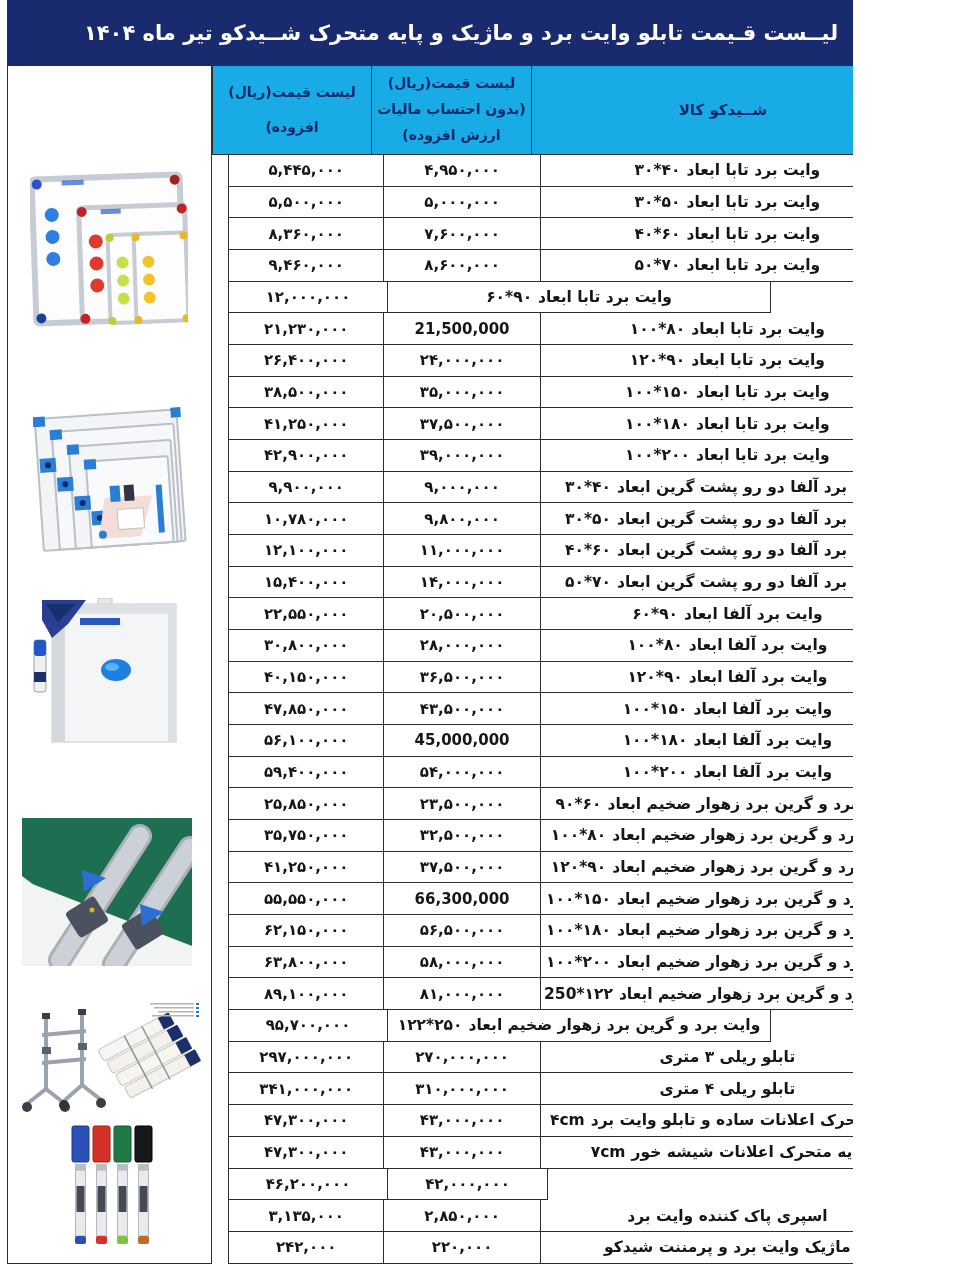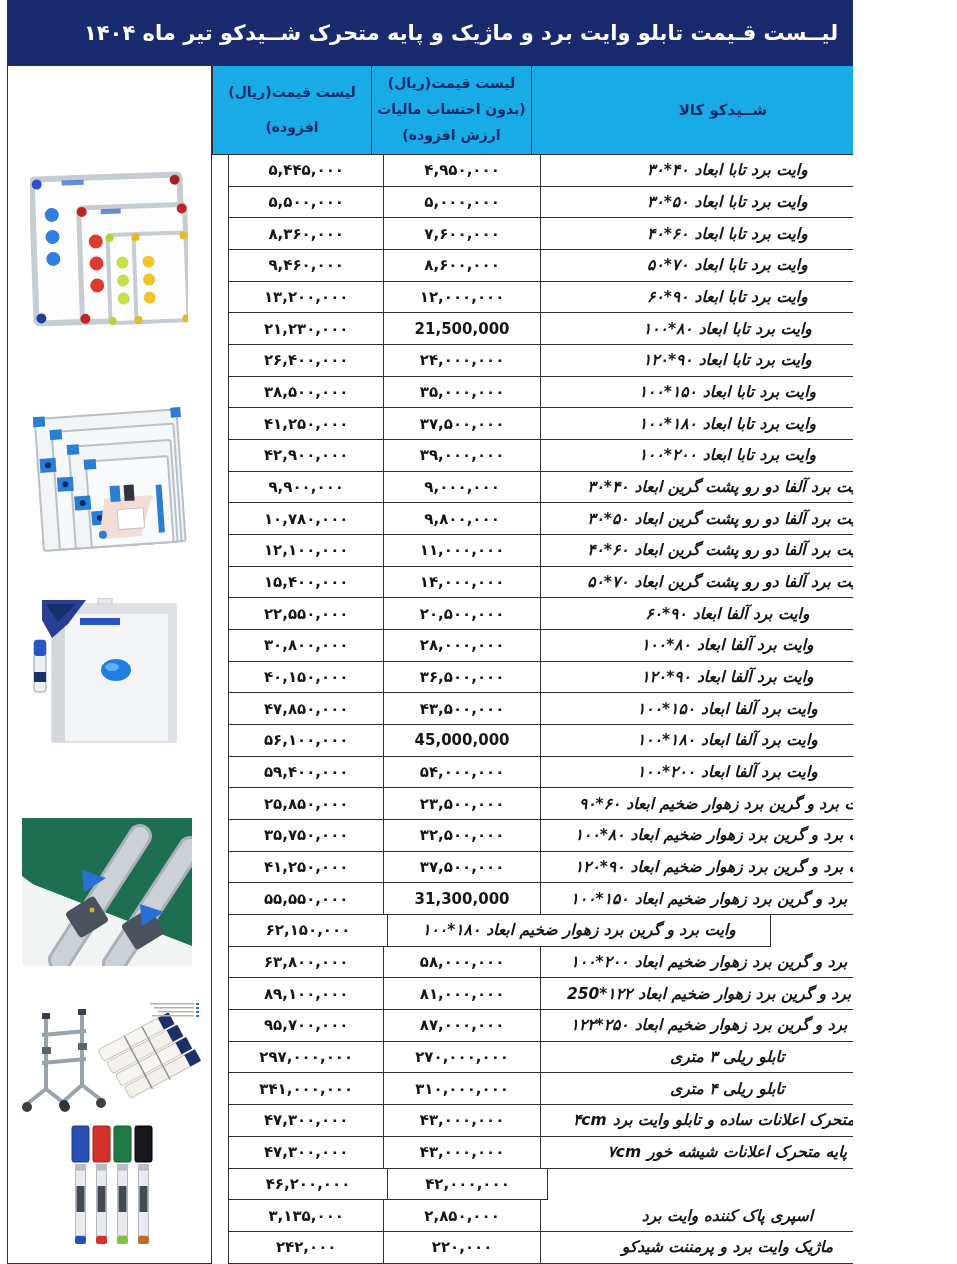--- a/index.html
+++ b/index.html
@@ -23,21 +23,21 @@
   .cell:first-child{border-left:1px solid #2e2e2e;}
   .header-row .cell{background:#18abe5;color:#0e2a6a;font-weight:bold;font-size:14px;
                     flex-direction:column;justify-content:space-evenly;border-top:1px solid #2e2e2e;}
   .col-with{width:160px;}
   .col-without{width:160px;}
   .col-desc{width:383px;}
   .hline{direction:rtl;text-align:right;line-height:1.1;}
   .hdesc{font-size:15px;}
   .price{font-weight:bold;font-size:15px;color:#161616;}
   .desc-inner{direction:rtl;text-align:center;font-weight:bold;font-size:15.5px;color:#161616;
-              white-space:nowrap;font-style:italic;}
+              white-space:nowrap;}
   .dims{font-weight:bold;}
   .dims:not(:empty){margin-right:6px;}
   .dims:empty{display:none;}
   bdo{unicode-bidi:bidi-override;}
   .page-edge{position:absolute;left:948px;top:58px;width:1px;height:1206px;background:#e0e0e0;}
 </style>
 </head>
 <body>
 
 <div class="page">
@@ -282,23 +282,20 @@
       </div>
       <div class="cell col-without price">
         <bdo dir="ltr">۸,۶۰۰,۰۰۰</bdo>
       </div>
       <div class="cell col-desc">
         <div class="desc-inner" dir="rtl"><span>وایت برد تابا ابعاد</span><bdo class="dims" dir="ltr">۵۰*۷۰</bdo></div>
       </div>
     </div>
 
     <div class="row">
-      <div class="cell col-with price">
-        <bdo dir="ltr">۱۳,۲۰۰,۰۰۰</bdo>
-      </div>
       <div class="cell col-without price">
         <bdo dir="ltr">۱۲,۰۰۰,۰۰۰</bdo>
       </div>
       <div class="cell col-desc">
         <div class="desc-inner" dir="rtl"><span>وایت برد تابا ابعاد</span><bdo class="dims" dir="ltr">۶۰*۹۰</bdo></div>
       </div>
     </div>
 
     <div class="row">
       <div class="cell col-with price">
@@ -514,31 +511,34 @@
       <div class="cell col-desc">
         <div class="desc-inner" dir="rtl"><span>وایت برد و گرین برد زهوار ضخیم  ابعاد</span><bdo class="dims" dir="ltr">۱۲۰*۹۰</bdo></div>
       </div>
     </div>
 
     <div class="row">
       <div class="cell col-with price">
         <bdo dir="ltr">۵۵,۵۵۰,۰۰۰</bdo>
       </div>
       <div class="cell col-without price">
-        <bdo dir="ltr">31,300,000</bdo>
+        <bdo dir="ltr">66,300,000</bdo>
       </div>
       <div class="cell col-desc">
         <div class="desc-inner" dir="rtl"><span>وایت برد و گرین برد زهوار ضخیم  ابعاد</span><bdo class="dims" dir="ltr">۱۰۰*۱۵۰</bdo></div>
       </div>
     </div>
 
     <div class="row">
       <div class="cell col-with price">
         <bdo dir="ltr">۶۲,۱۵۰,۰۰۰</bdo>
       </div>
+      <div class="cell col-without price">
+        <bdo dir="ltr">۵۶,۵۰۰,۰۰۰</bdo>
+      </div>
       <div class="cell col-desc">
         <div class="desc-inner" dir="rtl"><span>وایت برد و گرین برد زهوار ضخیم  ابعاد</span><bdo class="dims" dir="ltr">۱۰۰*۱۸۰</bdo></div>
       </div>
     </div>
 
     <div class="row">
       <div class="cell col-with price">
         <bdo dir="ltr">۶۳,۸۰۰,۰۰۰</bdo>
       </div>
       <div class="cell col-without price">
@@ -557,23 +557,20 @@
         <bdo dir="ltr">۸۱,۰۰۰,۰۰۰</bdo>
       </div>
       <div class="cell col-desc">
         <div class="desc-inner" dir="rtl"><span>وایت برد و گرین برد زهوار ضخیم  ابعاد</span><bdo class="dims" dir="ltr">250*۱۲۲</bdo></div>
       </div>
     </div>
 
     <div class="row">
       <div class="cell col-with price">
         <bdo dir="ltr">۹۵,۷۰۰,۰۰۰</bdo>
-      </div>
-      <div class="cell col-without price">
-        <bdo dir="ltr">۸۷,۰۰۰,۰۰۰</bdo>
       </div>
       <div class="cell col-desc">
         <div class="desc-inner" dir="rtl"><span>وایت برد و گرین برد زهوار ضخیم  ابعاد</span><bdo class="dims" dir="ltr">۱۲۲*۲۵۰</bdo></div>
       </div>
     </div>
 
     <div class="row">
       <div class="cell col-with price">
         <bdo dir="ltr">۲۹۷,۰۰۰,۰۰۰</bdo>
       </div>

